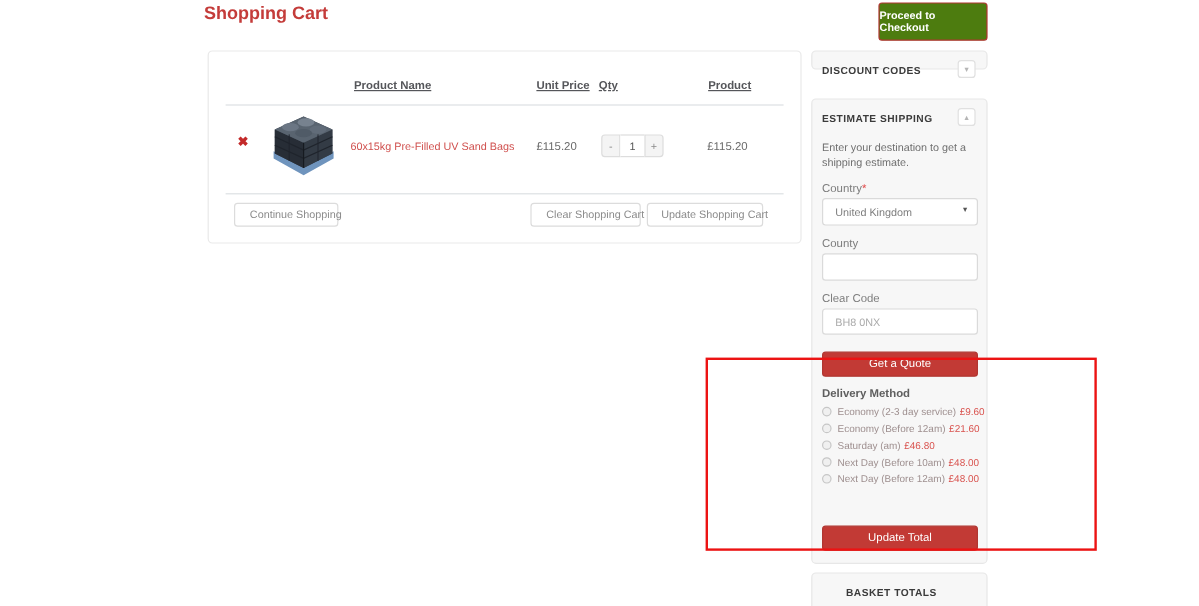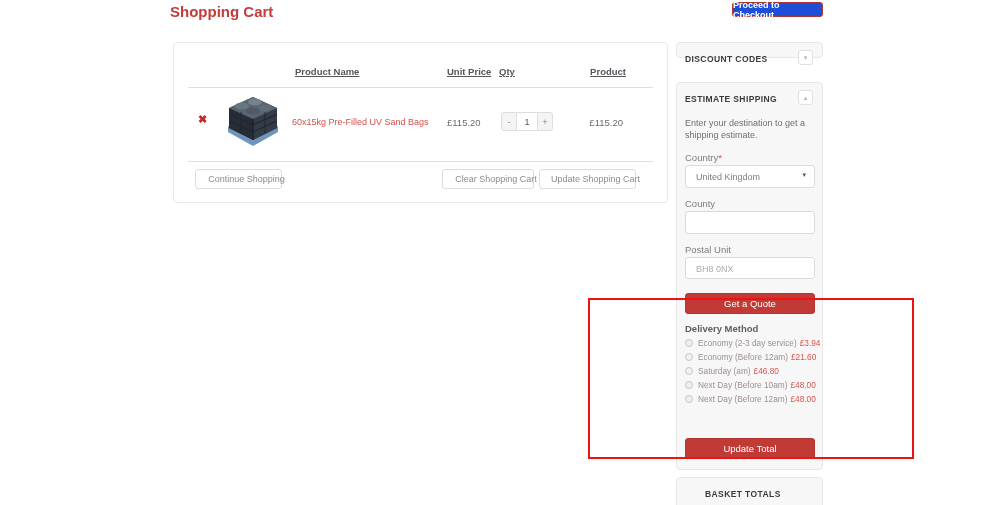--- a/index.html
+++ b/index.html
@@ -11,22 +11,22 @@
     overflow: hidden;
   }
   .abs { position: absolute; }
 
   
   .page-title {
     left: 170px; top: 3px;
     font-size: 15px; font-weight: 700; color: #c43c3a;
   }
   .checkout-btn {
-    left: 732px; top: 2px; width: 91px; height: 15px;
-    background: #1d4ed8; border: 1px solid #b03631; border-radius: 3px;
+    left: 732px; top: 2px; width: 91px; height: 32px;
+    background: #4d7c0f; border: 1px solid #b03631; border-radius: 3px;
     color: #fff; font-size: 9px; font-weight: 700;
     display: flex; align-items: center; justify-content: center;
     cursor: pointer;
   }
 
   
   .cart-card {
     left: 173px; top: 42px; width: 495px; height: 161px;
     background: #fff; border: 1px solid #e9e9e9; border-radius: 4px;
   }
@@ -233,34 +233,34 @@
     <span>Country</span><span class="req-mark">*</span>
   </div>
   <div class="field-box country-select">
     <span class="sel-text">United Kingdom</span>
     <span class="sel-caret">▾</span>
   </div>
 
   <div class="field-label lbl-county">County</div>
   <div class="field-box county-input"></div>
 
-  <div class="field-label lbl-postal">Postal Unit</div>
+  <div class="field-label lbl-postal">Clear Code</div>
   <div class="field-box postal-input">
     <span class="pc-text">BH8 0NX</span>
   </div>
 
   <div class="red-btn quote-btn">Get a Quote</div>
 
   <div class="delivery-label">Delivery Method</div>
 
   <div class="options">
     <div class="opt-row">
       <span class="radio"></span>
       <span class="opt-label">Economy (2-3 day service)</span>
-      <span class="opt-price">£3.94</span>
+      <span class="opt-price">£9.60</span>
     </div>
     <div class="opt-row">
       <span class="radio"></span>
       <span class="opt-label">Economy (Before 12am)</span>
       <span class="opt-price">£21.60</span>
     </div>
     <div class="opt-row">
       <span class="radio"></span>
       <span class="opt-label">Saturday (am)</span>
       <span class="opt-price">£46.80</span>

